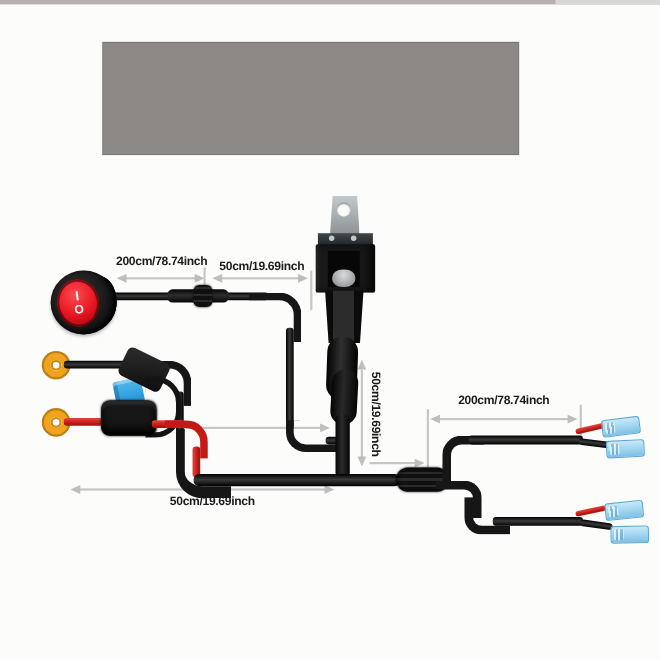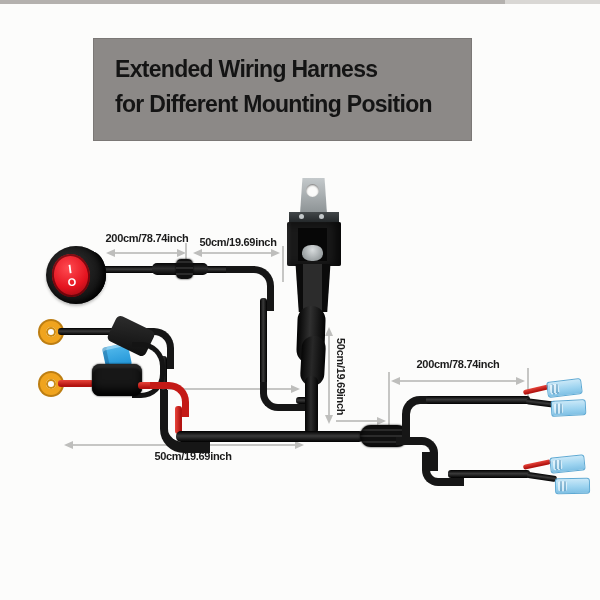--- a/index.html
+++ b/index.html
@@ -40,22 +40,20 @@
 </style>
 </head>
 <body>
 
 <div id="canvas">
 
   <div class="abs" style="left:0;top:0;width:600px;height:4px;background:#b4b1ae;"></div>
   <div class="abs" style="left:505px;top:0;width:95px;height:4px;background:#d9d7d4;"></div>
 
   <div class="abs banner" style="left:93px;top:38px;width:379px;height:103px;">
-    <div class="banner-line abs" style="left:22px;top:14px;">Extended Wiring Harness</div>
-    <div class="banner-line abs" style="left:22px;top:49px;">for Different Mounting Position</div>
   </div>
 
   <div class="abs dimlabel" style="left:102px;top:232px;width:90px;">200cm/78.74inch</div>
   <div class="abs dimline" style="left:114px;top:252px;width:66px;height:2px;"></div>
   <div class="abs arr l" style="left:106px;top:249px;"></div>
   <div class="abs arr r" style="left:177px;top:249px;"></div>
   <div class="abs dimline" style="left:185px;top:243px;width:2px;height:19px;"></div>
 
   <div class="abs dimlabel" style="left:195px;top:236px;width:86px;">50cm/19.69inch</div>
   <div class="abs dimline" style="left:201px;top:252px;width:72px;height:2px;"></div>

